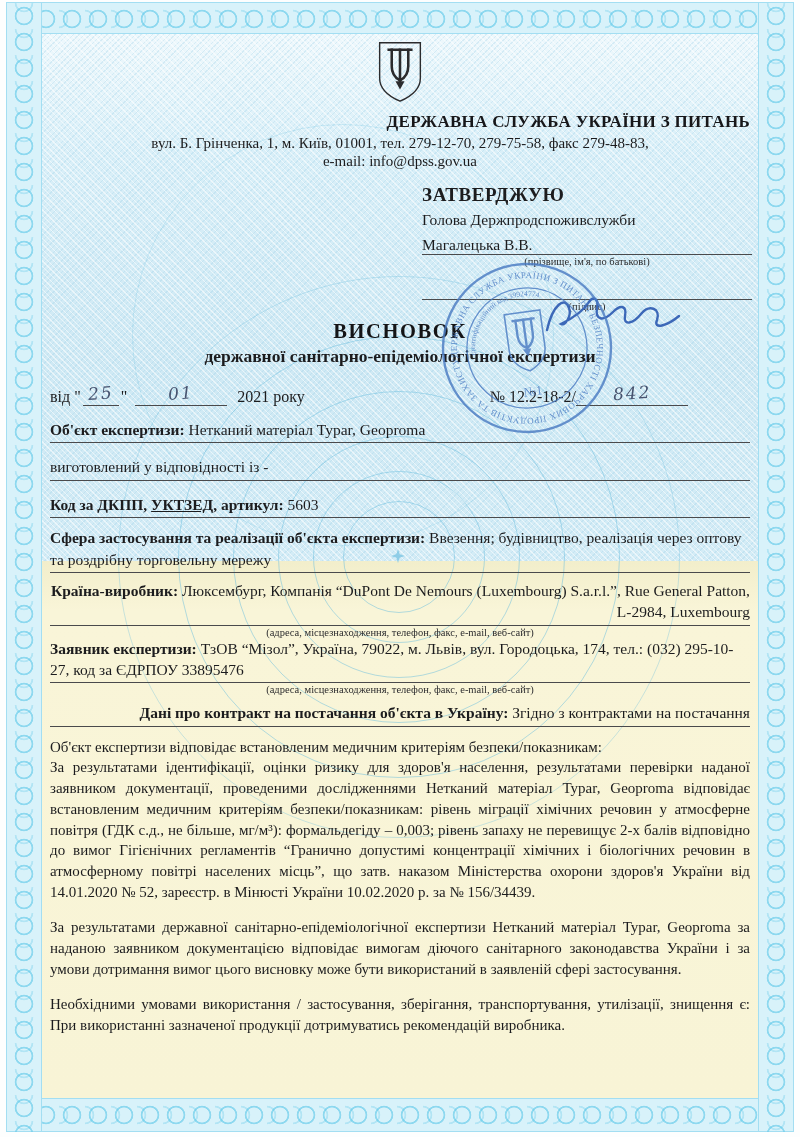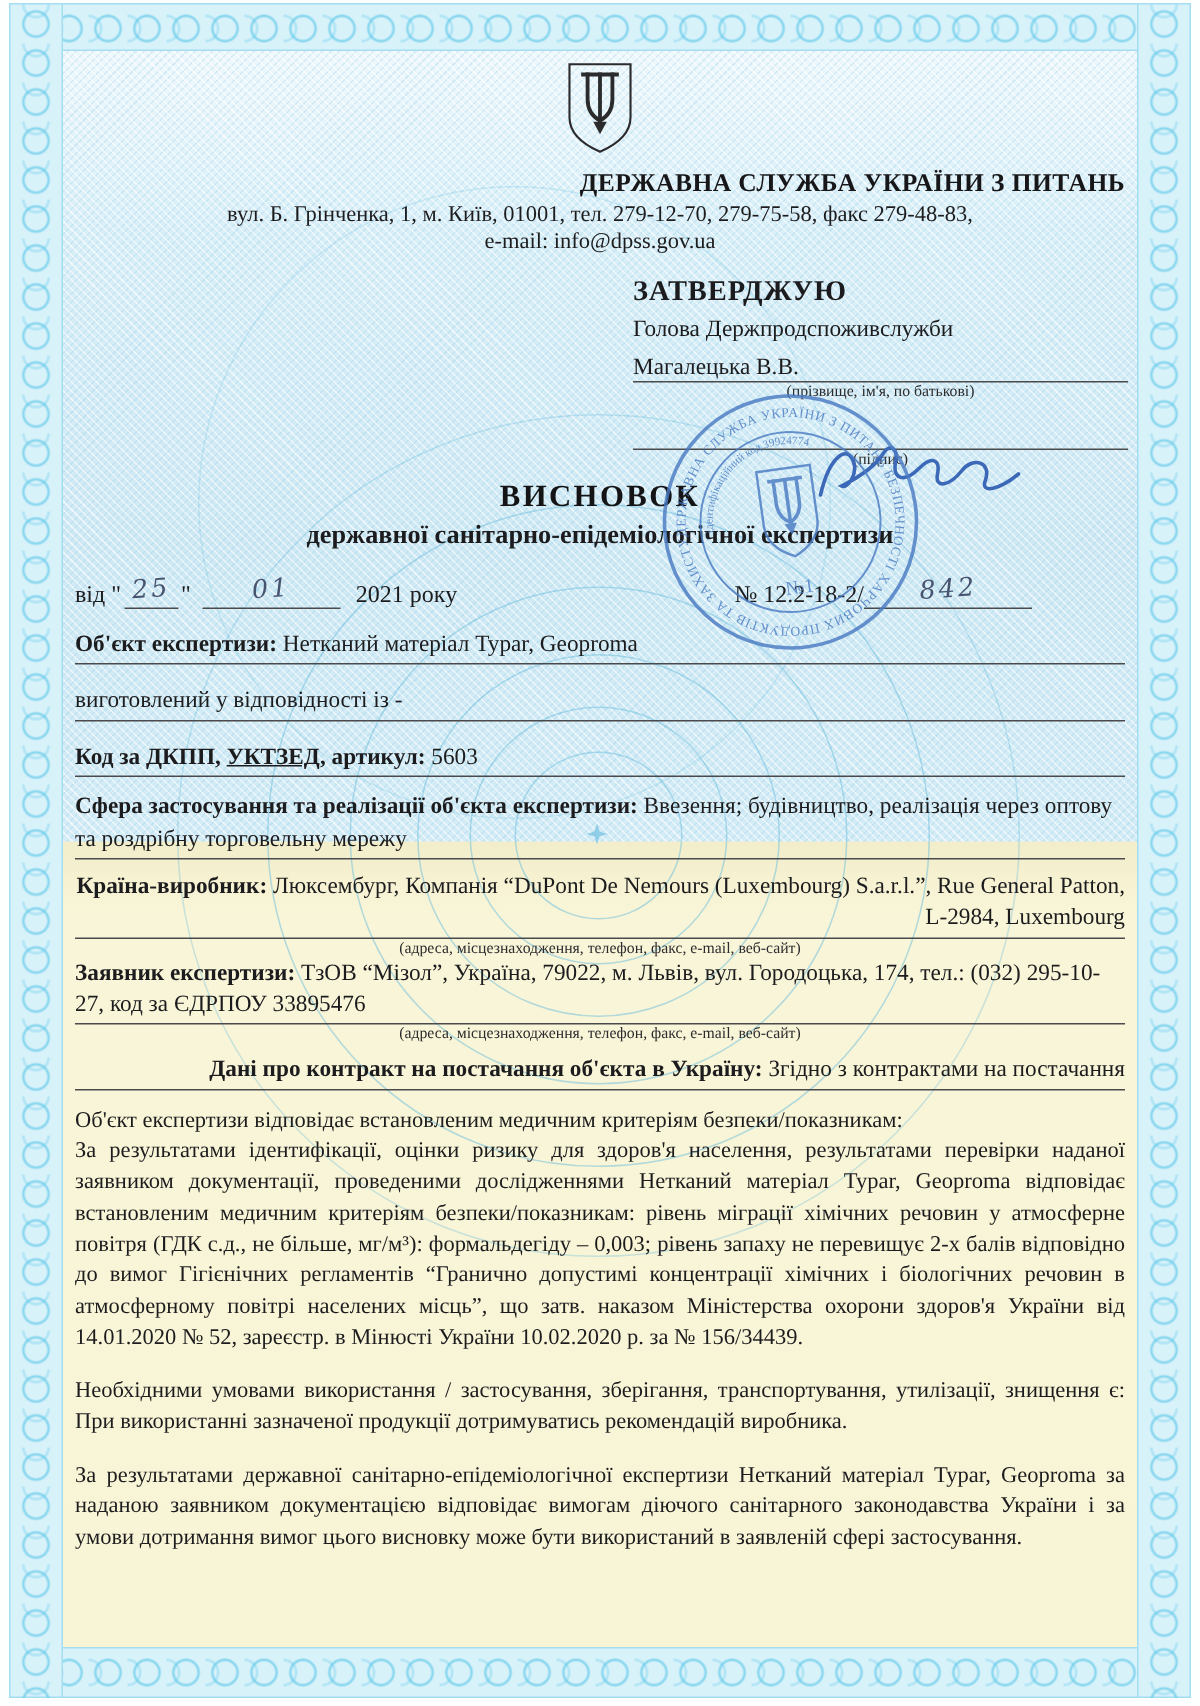--- a/index.html
+++ b/index.html
@@ -204,19 +204,19 @@
 
       <div class="frow m7">
         <span class="flabel">Дані про контракт на постачання об'єкта в Україну:</span>
         <span>Згідно з контрактами на постачання</span>
       </div>
 
       <p class="para m8"><b>Об'єкт експертизи відповідає встановленим медичним критеріям безпеки/показникам:</b><br>
         <span>За результатами ідентифікації, оцінки ризику для здоров'я населення, результатами перевірки наданої заявником документації, проведеними дослідженнями Нетканий матеріал Typar, Geoproma відповідає встановленим медичним критеріям безпеки/показникам: рівень міграції хімічних речовин у атмосферне повітря (ГДК с.д., не більше, мг/м³): формальдегіду – 0,003; рівень запаху не перевищує 2-х балів відповідно до вимог Гігієнічних регламентів “Гранично допустимі концентрації хімічних і біологічних речовин в атмосферному повітрі населених місць”, що затв. наказом Міністерства охорони здоров'я України від 14.01.2020 № 52, зареєстр. в Мінюсті України 10.02.2020 р. за № 156/34439.</span>
       </p>
 
+      <p class="para"><span>За результатами державної санітарно-епідеміологічної експертизи Нетканий матеріал Typar, Geoproma за наданою заявником документацією відповідає вимогам діючого санітарного законодавства України і за умови дотримання вимог цього висновку може бути використаний в заявленій сфері застосування.</span></p>
+
       <p class="para"><b>Необхідними умовами використання / застосування, зберігання, транспортування, утилізації, знищення є:</b><span> При використанні зазначеної продукції дотримуватись рекомендацій виробника.</span></p>
-
-      <p class="para"><span>За результатами державної санітарно-епідеміологічної експертизи Нетканий матеріал Typar, Geoproma за наданою заявником документацією відповідає вимогам діючого санітарного законодавства України і за умови дотримання вимог цього висновку може бути використаний в заявленій сфері застосування.</span></p>
 
     </div>
   </div>
 </div>
 
 </body></html>

